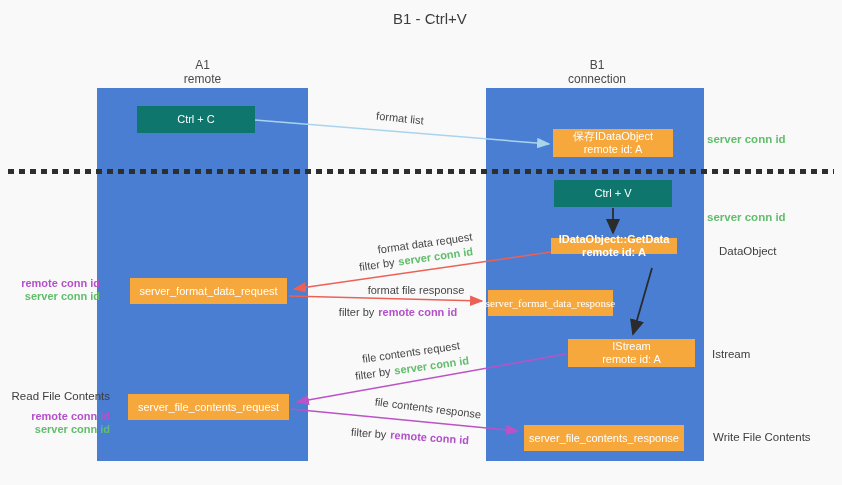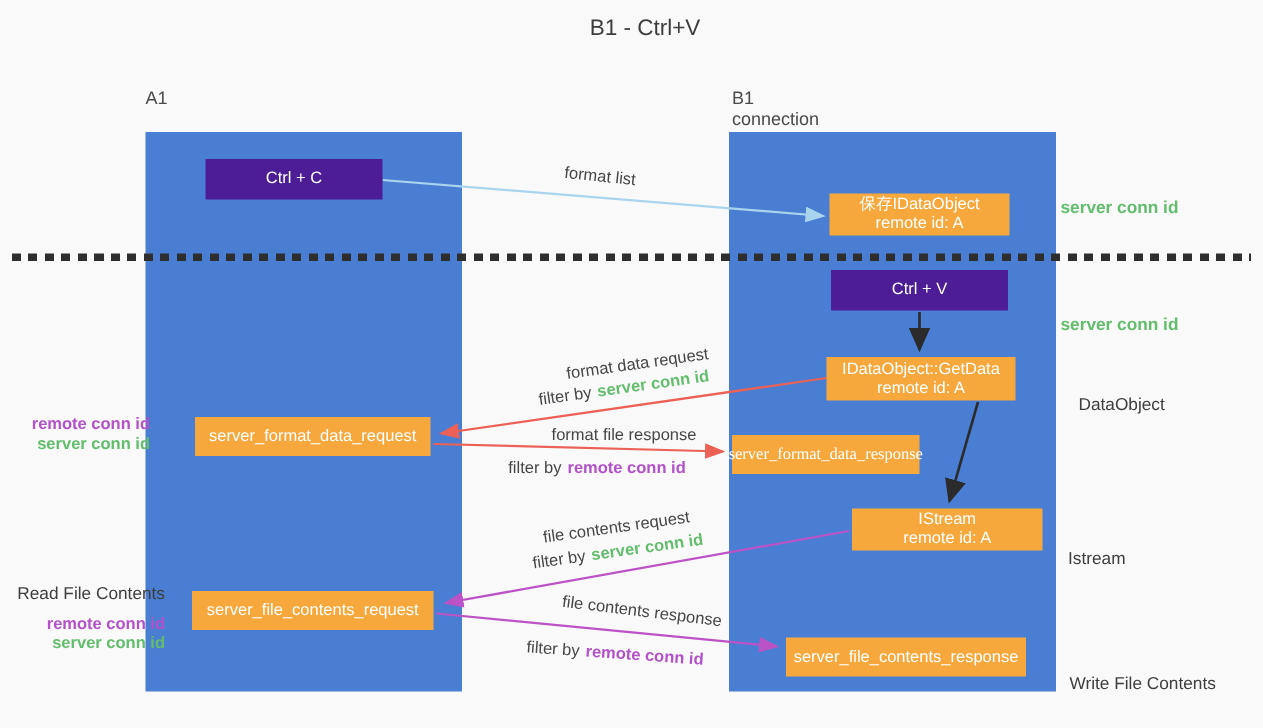--- a/index.html
+++ b/index.html
@@ -2,49 +2,49 @@
 <html><head>
 <meta charset="utf-8">
 <style>
   html,body{margin:0;padding:0;background:#f9f9f9;font-family:"Liberation Sans",sans-serif;}
   #canvas{position:relative;width:842px;height:485px;background:#f9f9f9;overflow:hidden;}
 
   .lane{position:absolute;top:88px;height:373px;background:#4a7ed2;}
   #lane-a{left:97px;width:211px;}
   #lane-b{left:486px;width:218px;}
 
-  .lane-header{position:absolute;top:58px;font-size:12px;color:#4a4a4a;line-height:14px;}
+  .lane-header{position:absolute;top:58px;text-align:center;font-size:12px;color:#4a4a4a;line-height:14px;}
   #lane-a-header{left:97px;width:211px;}
   #lane-b-header{left:488px;width:218px;}
 
   .page-title{position:absolute;top:9px;left:280px;width:300px;text-align:center;
               font-size:15px;color:#3d3d3d;line-height:19px;}
 
   .box{position:absolute;display:flex;flex-direction:column;align-items:center;justify-content:center;
        color:#ffffff;text-align:center;font-size:11px;line-height:13px;}
-  .green-box{background:#4c1d95;}
+  .green-box{background:#0f766e;}
   .orange-box{background:#f6a83d;text-align:right;}
 
   #box-ctrl-c{left:137px;top:106px;width:118px;height:27px;}
   #box-save-obj{left:553px;top:129px;width:120px;height:28px;}
   #box-ctrl-v{left:554px;top:180px;width:118px;height:27px;}
-  #box-getdata{left:551px;top:238px;width:126px;height:29px;}
+  #box-getdata{left:551px;top:238px;width:126px;height:16px;font-weight:bold;}
   #box-fmt-req{left:130px;top:278px;width:157px;height:26px;}
   #box-fmt-resp{left:488px;top:290px;width:125px;height:26px;font-family:Liberation Serif, serif;}
   #box-istream{left:568px;top:339px;width:127px;height:28px;}
   #box-file-req{left:128px;top:394px;width:161px;height:26px;}
   #box-file-resp{left:524px;top:425px;width:160px;height:26px;}
 
   .divider{position:absolute;left:8px;top:169px;width:826px;height:5px;
            background:repeating-linear-gradient(90deg,#2e2e2e 0 6px,transparent 6px 11px);}
 
   .lbl{position:absolute;white-space:nowrap;font-size:11px;color:#464646;}
   .green-text{color:#62bd6d;font-weight:bold;}
   .purple-text{color:#b351c9;font-weight:bold;}
-  .dark{color:#3d3d3d;margin-top:19px;}
+  .dark{color:#3d3d3d;}
   .side{font-size:11.5px;}
   .filter-part{margin-left:4px;}
 
   #lbl-format-list{left:400px;top:118px;transform:translate(-50%,-50%) rotate(6deg);}
   #lbl-fmt-data-req{left:425px;top:243px;transform:translate(-50%,-50%) rotate(-8deg);}
   #lbl-filter-server-1{left:416px;top:259px;transform:translate(-50%,-50%) rotate(-8deg);}
   #lbl-fmt-data-resp{left:416px;top:290px;transform:translate(-50%,-50%);}
   #lbl-filter-remote-1{left:398px;top:312px;transform:translate(-50%,-50%);}
   #lbl-file-req{left:411px;top:352px;transform:translate(-50%,-50%) rotate(-8deg);}
   #lbl-filter-server-2{left:412px;top:368px;transform:translate(-50%,-50%) rotate(-8deg);}
@@ -68,20 +68,21 @@
 <body>
 
 <div id="canvas">
 
   <div class="page-title">
     <div>B1 - Ctrl+V</div>
   </div>
 
   <div class="lane-header" id="lane-a-header">
     <div>A1</div>
+    <div>remote</div>
   </div>
   <div class="lane-header" id="lane-b-header">
     <div>B1</div>
     <div>connection</div>
   </div>
 
   <div class="lane" id="lane-a"></div>
   <div class="lane" id="lane-b"></div>
 
   <div class="divider"></div>

